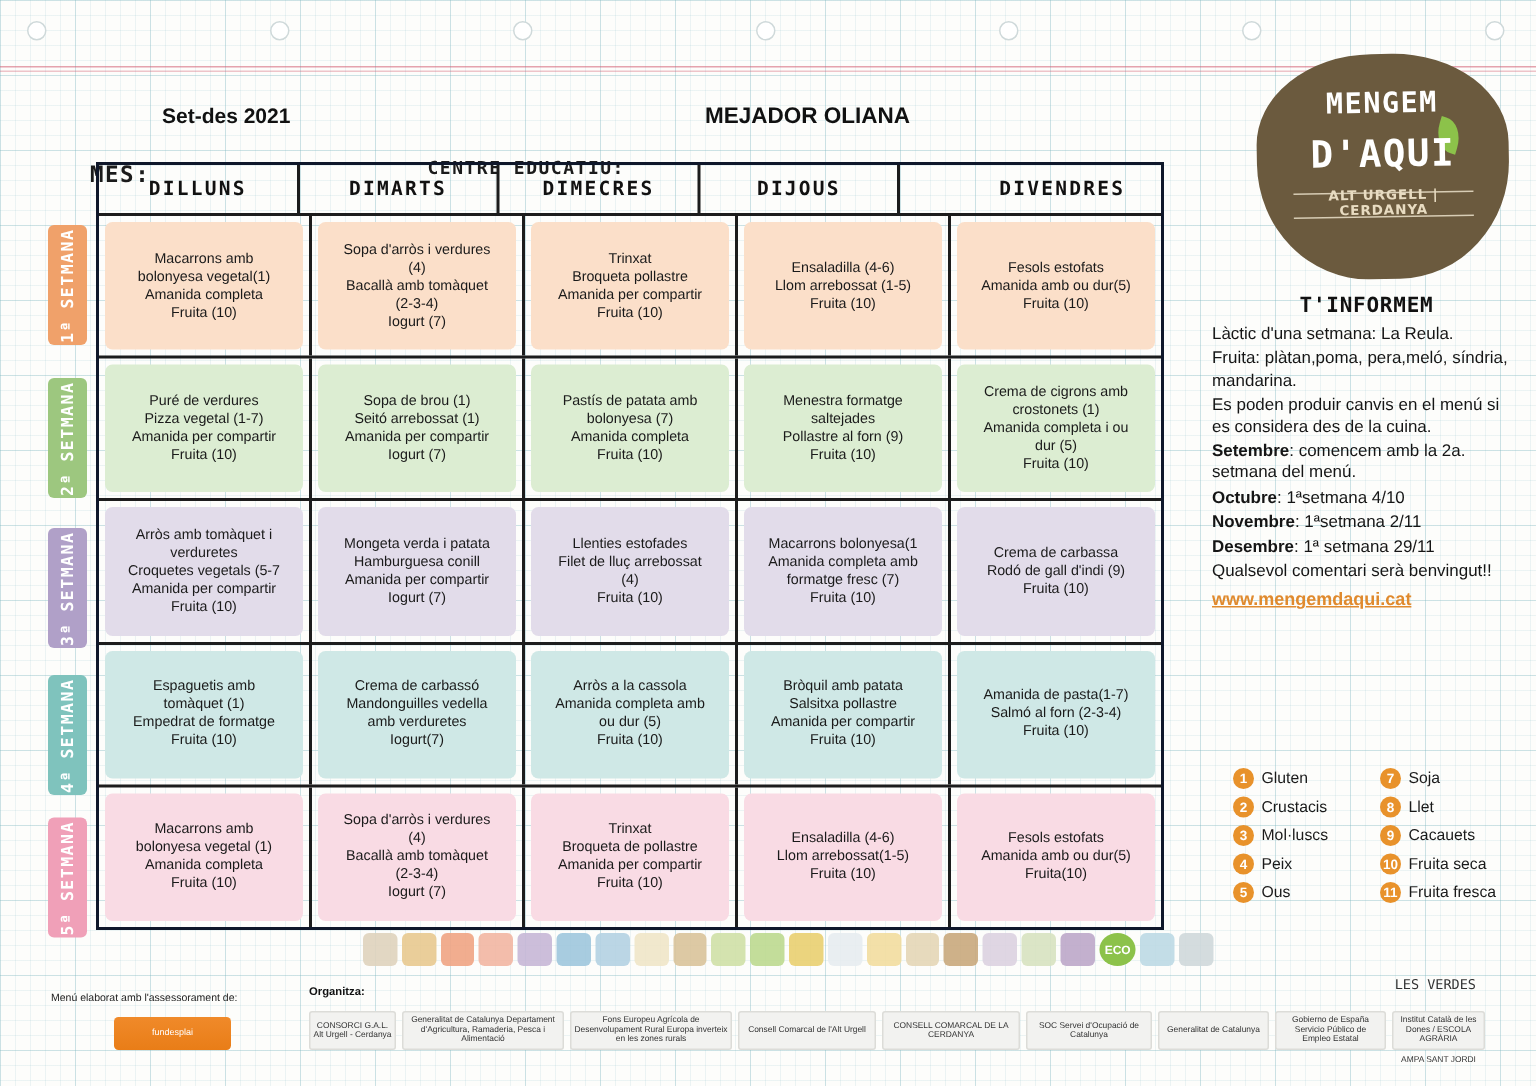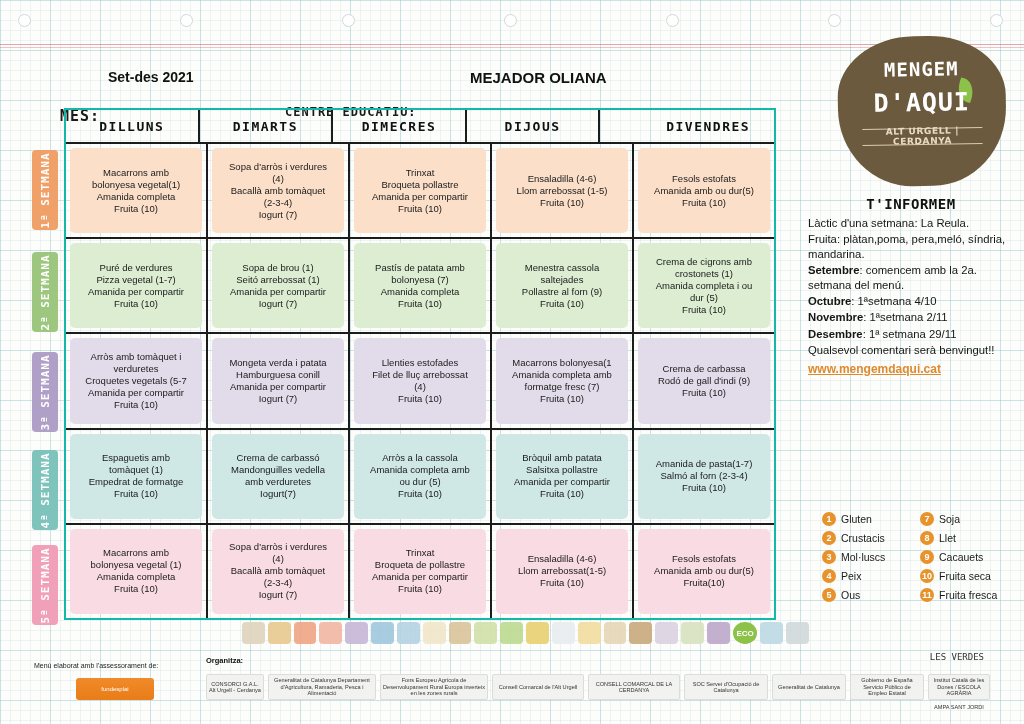--- a/index.html
+++ b/index.html
@@ -72,21 +72,21 @@
   }
   .logo-sub{
     position:absolute;left:18px;top:90px;width:132px;text-align:center;
     font-family:"DejaVu Sans", sans-serif;font-weight:bold;
     color:#e8dcc2;font-size:9px;letter-spacing:.6px;
   }
 
   
   .table{
     position:absolute;left:64px;top:108px;width:712px;height:512px;
-    border:2px solid #14b8a6;box-sizing:border-box;
+    border:2px solid #0f172a;box-sizing:border-box;
   }
   .thead{
     position:absolute;left:0;top:0;width:100%;height:34px;
     border-bottom:2px solid #1c1c1c;box-sizing:border-box;display:flex;
   }
   .th{
     flex:1 1 0;display:flex;align-items:center;justify-content:center;
     font-family:"DejaVu Sans Mono", monospace;font-weight:bold;
     font-size:13px;letter-spacing:1.5px;color:#111;
     border-right:2px solid #1c1c1c;box-sizing:border-box;
@@ -303,21 +303,21 @@
       <div class="cellwrap">
           <div class="cell c-w2">
         <div>Pastís de patata amb</div>
         <div>bolonyesa (7)</div>
         <div>Amanida completa</div>
         <div>Fruita (10)</div>
       </div>
         </div>
       <div class="cellwrap">
           <div class="cell c-w2">
-        <div>Menestra cassola</div>
+        <div>Menestra formatge</div>
         <div>saltejades</div>
         <div>Pollastre al forn (9)</div>
         <div>Fruita (10)</div>
       </div>
         </div>
       <div class="cellwrap">
           <div class="cell c-w2">
         <div>Crema de cigrons amb</div>
         <div>crostonets (1)</div>
         <div>Amanida completa i ou</div>
@@ -453,20 +453,21 @@
       </div>
         </div>
     </div>
   </div>
 </div>
 
 <div class="info">
   <div class="info-title">T'INFORMEM</div>
   <p>Làctic d'una setmana: La Reula.</p>
   <p>Fruita: plàtan,poma, pera,meló, síndria, mandarina.</p>
+  <p>Es poden produir canvis en el menú si es considera des de la cuina.</p>
   <p><b>Setembre</b><span>: comencem amb la 2a. setmana del menú.</span></p>
   <p><b>Octubre</b><span>: 1ªsetmana 4/10</span></p>
   <p><b>Novembre</b><span>: 1ªsetmana 2/11</span></p>
   <p><b>Desembre</b><span>: 1ª setmana 29/11</span></p>
   <p>Qualsevol comentari serà benvingut!!</p>
   <div class="web">www.mengemdaqui.cat</div>
 </div>
 
 <div class="allerg">
   <div class="alist">

